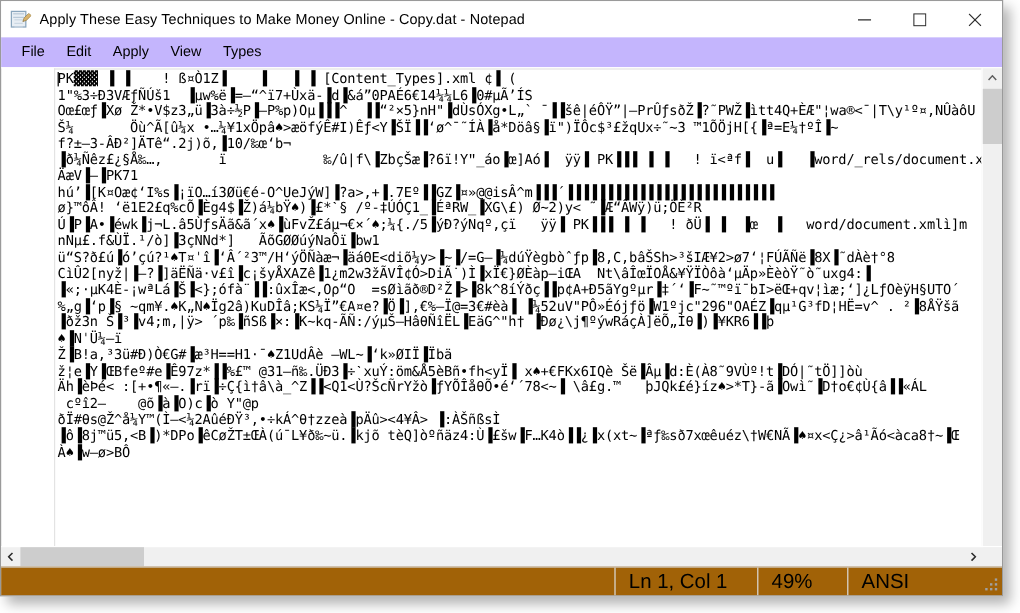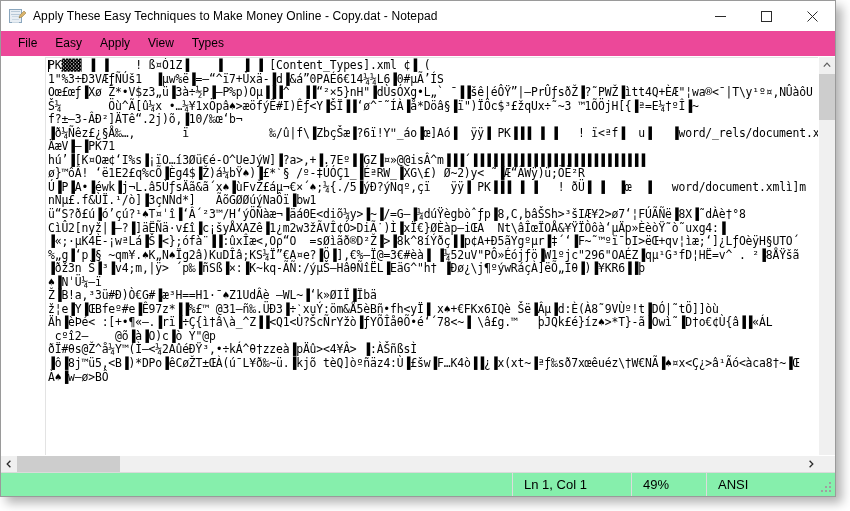--- a/index.html
+++ b/index.html
@@ -96,21 +96,21 @@
     align-items: center;
     justify-content: center;
     background: transparent;
   }
   .winbtn svg { display: block; }
 
   
   .menubar {
     height: 25px;
     min-height: 25px;
-    background: #ec4899;
+    background: #c4b5fd;
     display: flex;
     align-items: center;
     padding-left: 8px;
     box-sizing: border-box;
   }
   .menuitem {
     font-size: 12px;
     color: #000000;
     padding: 3px 9px 4px 9px;
     white-space: nowrap;
@@ -215,25 +215,25 @@
   .hs-corner {
     width: 16px;
     min-width: 16px;
     background: #f0f0f0;
   }
 
   
   .statusbar {
     height: 23px;
     min-height: 23px;
-    background: #86efac;
+    background: #a16207;
     border-top: 1px solid #dadada;
     display: flex;
     align-items: center;
-    font-size: 13px;
+    font-size: 17px;
     color: #000000;
     position: relative;
   }
   .status-spacer { flex: 1; }
   .status-cell {
     height: 23px;
     display: flex;
     align-items: center;
     padding-left: 11px;
     box-sizing: border-box;
@@ -287,21 +287,21 @@
         <svg width="11" height="11" viewBox="0 0 11 11">
             <line x1="0.5" y1="0.5" x2="10.5" y2="10.5" stroke="#2b2b2b" stroke-width="1"></line>
             <line x1="10.5" y1="0.5" x2="0.5" y2="10.5" stroke="#2b2b2b" stroke-width="1"></line>
           </svg>
       </div>
     </div>
   </div>
 
   <div class="menubar">
     <div class="menuitem">File</div>
-    <div class="menuitem">Easy</div>
+    <div class="menuitem">Edit</div>
     <div class="menuitem">Apply</div>
     <div class="menuitem">View</div>
     <div class="menuitem">Types</div>
   </div>
 
   <div class="editor-area">
 
     <div class="text-pane">
       <div class="caret"></div>
       <div class="text-content">PK▓▓▓ ▐ ▐    ! ß¤Ò1Z▐    ▐   ▐ ▐ [Content_Types].xml ¢▐ (

